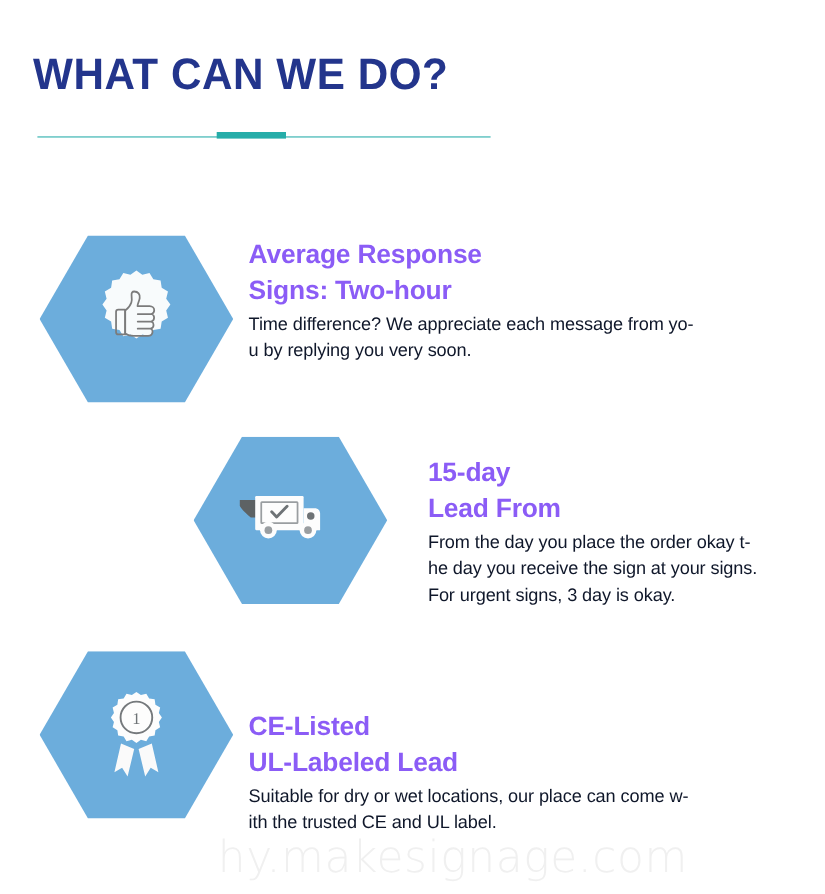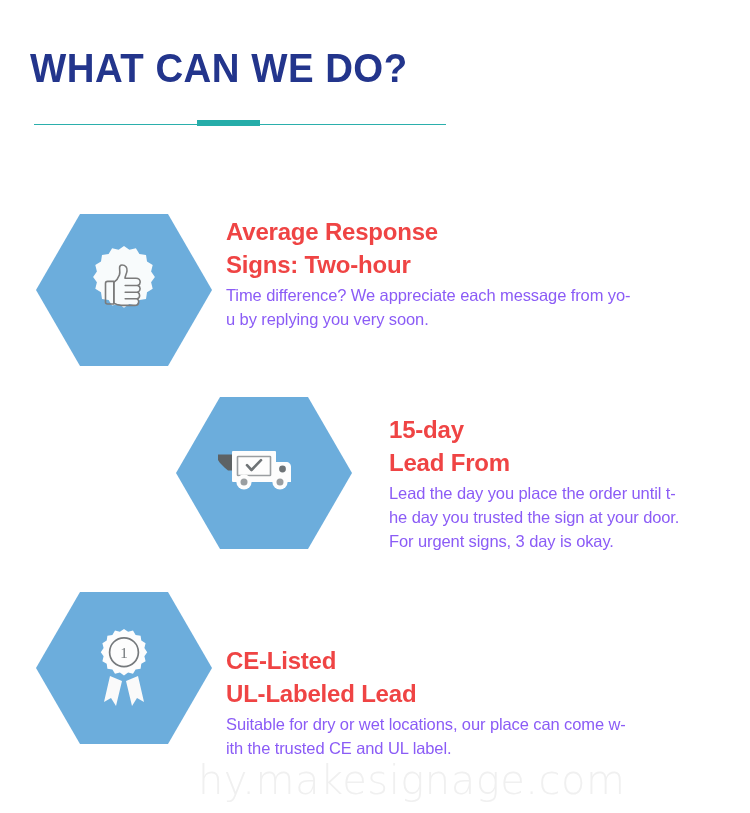--- a/index.html
+++ b/index.html
@@ -59,31 +59,31 @@
     width: 176px;
     height: 152px;
   }
   .hex svg { display: block; }
 
   .feature-text {
     position: absolute;
   }
 
   .feature-heading {
-    color: #ef4444;
+    color: #8b5cf6;
     font-family: "Liberation Sans", sans-serif;
     font-weight: bold;
     font-size: 24px;
     line-height: 33px;
     letter-spacing: -0.2px;
     white-space: nowrap;
   }
 
   .feature-body {
-    color: #8b5cf6;
+    color: #0f172a;
     font-family: "Liberation Sans", sans-serif;
     font-size: 16.5px;
     line-height: 24px;
     letter-spacing: -0.1px;
     margin-top: 2px;
   }
   .feature-body div { white-space: nowrap; }
 
   
   #feature-1 { left: 0; top: 0; }
@@ -176,22 +176,22 @@
         </g>
       </g>
     </svg>
   </div>
   <div class="feature-text">
     <div class="feature-heading">
       <div>15-day</div>
       <div>Lead From</div>
     </div>
     <div class="feature-body">
-      <div>Lead the day you place the order until t-</div>
-      <div>he day you trusted the sign at your door.</div>
+      <div>From the day you place the order okay t-</div>
+      <div>he day you receive the sign at your signs.</div>
       <div>For urgent signs, 3 day is okay.</div>
     </div>
   </div>
 </div>
 
 <div class="feature" id="feature-3">
   <div class="hex">
     <svg width="176" height="152" viewBox="0 0 176 152" xmlns="http://www.w3.org/2000/svg">
       <polygon points="44,0 132,0 176,76 132,152 44,152 0,76" fill="#6CADDC"></polygon>
       <g transform="translate(88,70)">

